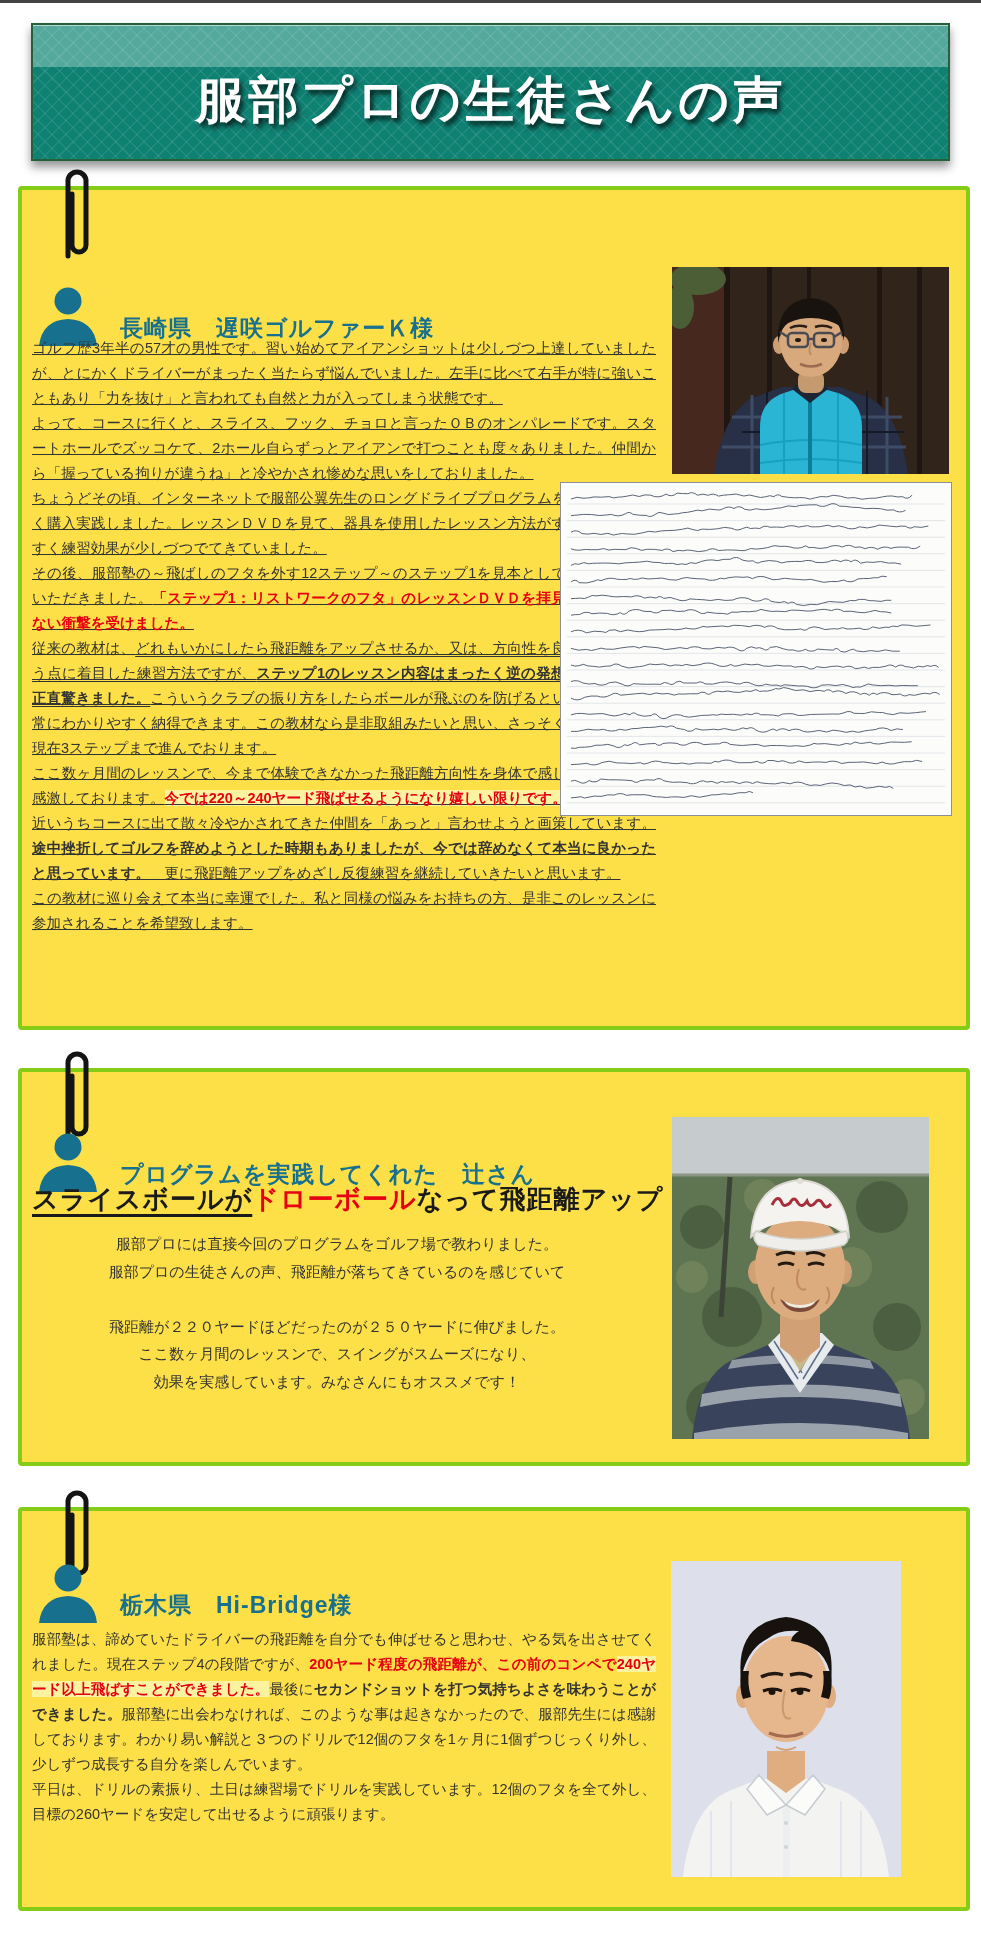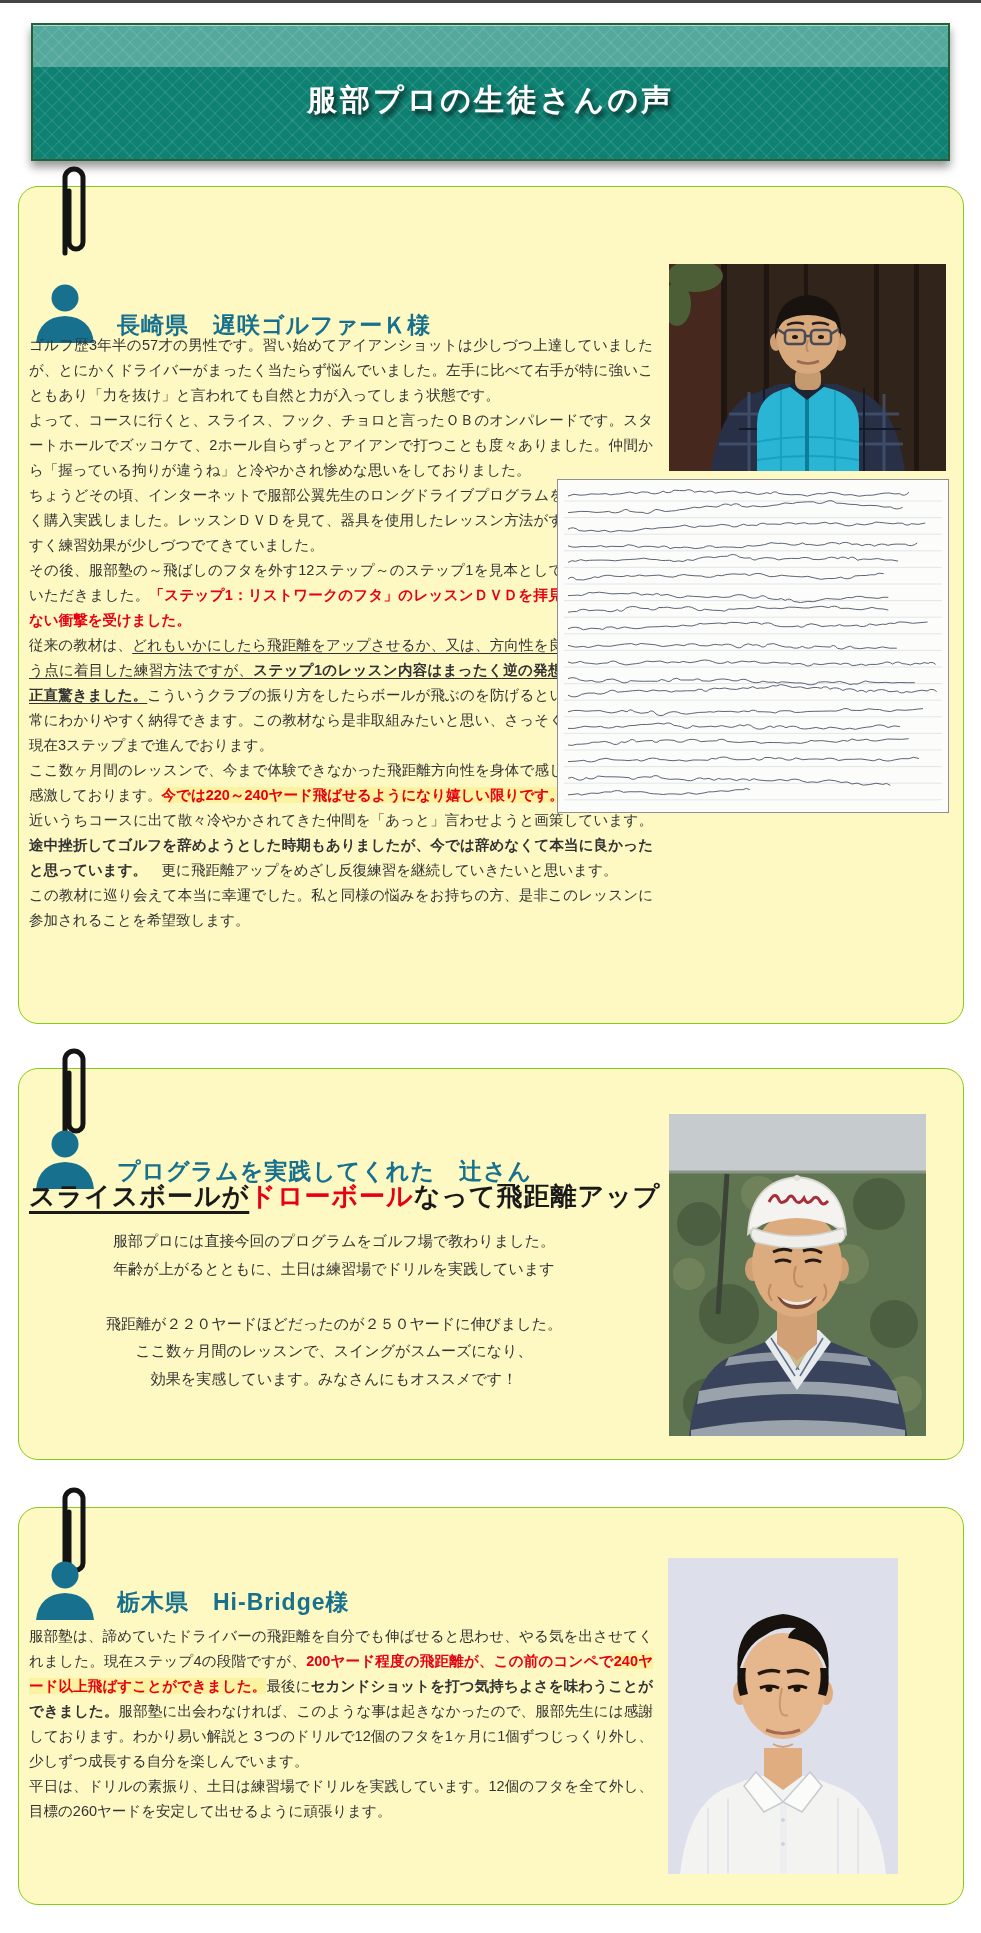--- a/index.html
+++ b/index.html
@@ -10,35 +10,35 @@
   
   .banner{position:absolute;left:31px;top:23px;width:915px;height:134px;
     border:2px solid #26603a;
     background:
       repeating-linear-gradient(45deg, rgba(255,255,255,.08) 0 1.5px, rgba(255,255,255,0) 1.5px 10px),
       repeating-linear-gradient(-45deg, rgba(255,255,255,.08) 0 1.5px, rgba(255,255,255,0) 1.5px 10px),
       linear-gradient(#55a99c 0 31%, #0e8173 31% 100%);
     box-shadow:0 6px 9px rgba(0,0,0,.42), inset 0 1px 0 rgba(255,255,255,.55);
     display:flex;align-items:center;justify-content:center;}
   .banner-title{margin-top:16px;font-family:"DejaVu Serif","Liberation Serif",serif;font-weight:bold;
-    font-size:30px;color:#ffffff;letter-spacing:3px;text-shadow:3px 4px 5px rgba(0,0,0,.75);}
+    font-size:50px;color:#ffffff;letter-spacing:3px;text-shadow:3px 4px 5px rgba(0,0,0,.75);}
 
   
-  .card{position:absolute;left:18px;width:944px;background:#fef9c3;border:1px solid #84cc16;border-radius:20px;}
+  .card{position:absolute;left:18px;width:944px;background:#fde047;border:4px solid #84cc16;border-radius:4px;}
   .card-1{top:186px;height:836px;}
   .card-2{top:1068px;height:390px;}
   .card-3{top:1507px;height:396px;}
   .clip{position:absolute;left:32px;top:-36px;width:44px;height:118px;}
   .head-row{position:absolute;display:flex;align-items:flex-end;}
   .person{width:64px;height:60px;flex:0 0 auto;}
   h2.heading{margin:0 0 2px 20px;font-size:23px;color:#17708e;font-weight:bold;letter-spacing:1px;white-space:pre;}
   .c1-head{left:14px;top:96px;} .c2-head{left:14px;top:60px;justify-content:center;} .c3-head{left:14px;top:52px;}
 
   .body{position:absolute;font-size:14.5px;line-height:25px;color:#333;text-align:justify;}
-  .c1-body{left:10px;top:146px;width:624px;}
+  .c1-body{left:10px;top:146px;width:624px;text-decoration:underline;}
   .c2-body{left:10px;top:158px;width:610px;line-height:27.5px;font-size:15px;text-align:center;}
   .c3-body{left:10px;top:116px;width:624px;}
   .para{margin:0;}
   .seg-b{font-weight:bold;}
   .seg-r{color:#e60012;}
   .seg-rb{color:#e60012;font-weight:bold;}
   .seg-rbh{color:#e60012;font-weight:bold;background:#fbf3a0;}
   .seg-u{text-decoration:underline;text-underline-offset:3px;}
   .seg-bu{font-weight:bold;text-decoration:underline;text-underline-offset:3px;}
   .subheading{position:absolute;left:10px;top:110px;font-size:26px;font-weight:bold;color:#1a1a1a;letter-spacing:1px;white-space:nowrap;}
@@ -198,21 +198,21 @@
     <div class="head-row c2-head">
       <svg class="person" viewBox="0 0 64 60">
         <circle cx="32" cy="15" r="13.5" fill="#17708e"></circle>
         <path d="M3 60 Q6 34 32 33 Q58 34 61 60 Z" fill="#17708e"></path>
       </svg>
       <h2 class="heading">プログラムを実践してくれた　辻さん</h2>
     </div>
     <div class="subheading"><span class="seg-u">スライスボールが</span><span class="seg-r">ドローボール</span><span class="seg-n">なって飛距離アップ！</span></div>
     <div class="body c2-body">
         <div class="para"><span class="seg-n">服部プロには直接今回のプログラムをゴルフ場で教わりました。</span></div>
-        <div class="para"><span class="seg-n">年齢が上がるとともに、土日は練習場でドリルを実践しています</span></div>
+        <div class="para"><span class="seg-n">服部プロの生徒さんの声、飛距離が落ちてきているのを感じていて</span></div>
         <div class="para">&nbsp;</div>
         <div class="para"><span class="seg-n">飛距離が２２０ヤードほどだったのが２５０ヤードに伸びました。</span></div>
         <div class="para"><span class="seg-n">ここ数ヶ月間のレッスンで、スイングがスムーズになり、</span></div>
         <div class="para"><span class="seg-n">効果を実感しています。みなさんにもオススメです！</span></div>
       </div>
 
     <div class="photo c2-photo">
       <svg viewBox="0 0 257 322" preserveAspectRatio="none">
         <rect width="257" height="322" fill="#5f7450"></rect>
         <rect width="257" height="58" fill="#c6cbce"></rect>

